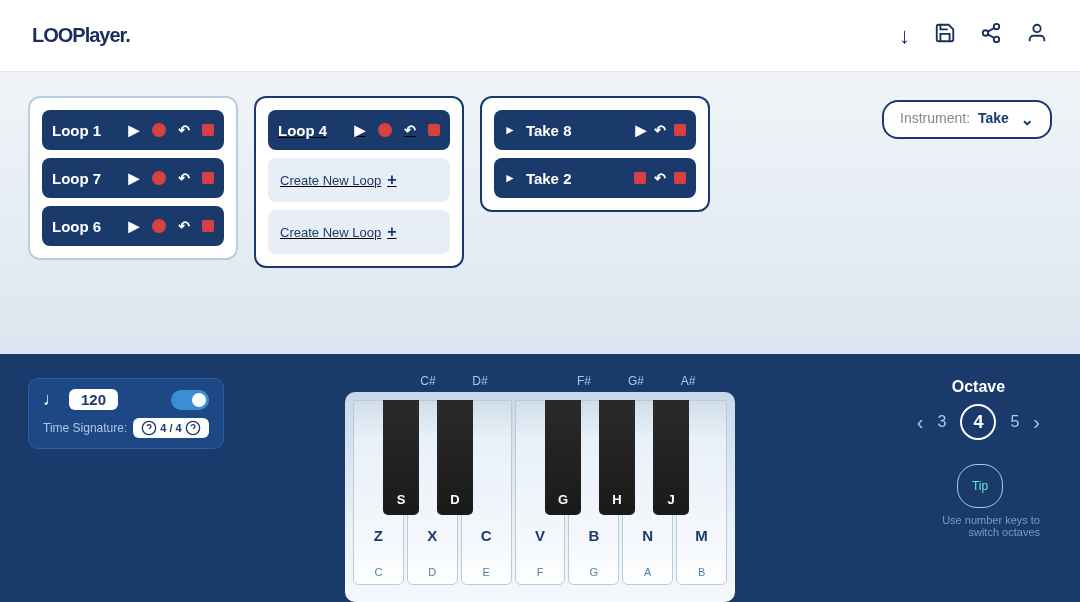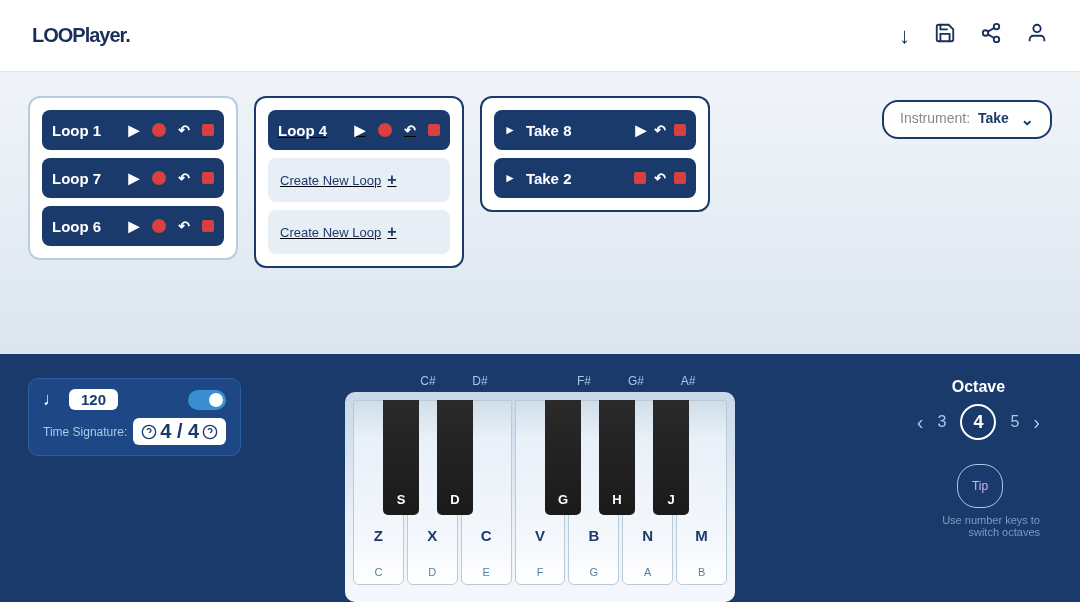--- a/index.html
+++ b/index.html
@@ -230,21 +230,21 @@
       gap: 6px;
       font-size: 13px;
       color: #aac8e8;
     }
     .time-sig-label { font-size: 12px; }
     .time-sig-value {
       background: #fff;
       color: #1a3a6b;
       border-radius: 6px;
       font-weight: 700;
-      font-size: 20px;
+      font-size: 11px;
       padding: 2px 8px;
       display: flex;
       align-items: center;
       gap: 3px;
     }
 
     
     .piano-container {
       display: flex;
       flex-direction: column;
@@ -391,21 +391,21 @@
       flex-direction: column;
       align-items: center;
       gap: 6px;
     }
     .tip-badge {
       background: transparent;
       border: 1.5px solid #aac8e8;
       border-radius: 20px;
       padding: 14px 14px;
       font-size: 12px;
-      color: #c4b5fd;
+      color: #5eead4;
     }
     .tip-text {
       font-size: 11px;
       color: #7a9cc0;
       text-align: right;
       max-width: 120px;
     }
   </style>
 </head>
 <body>

